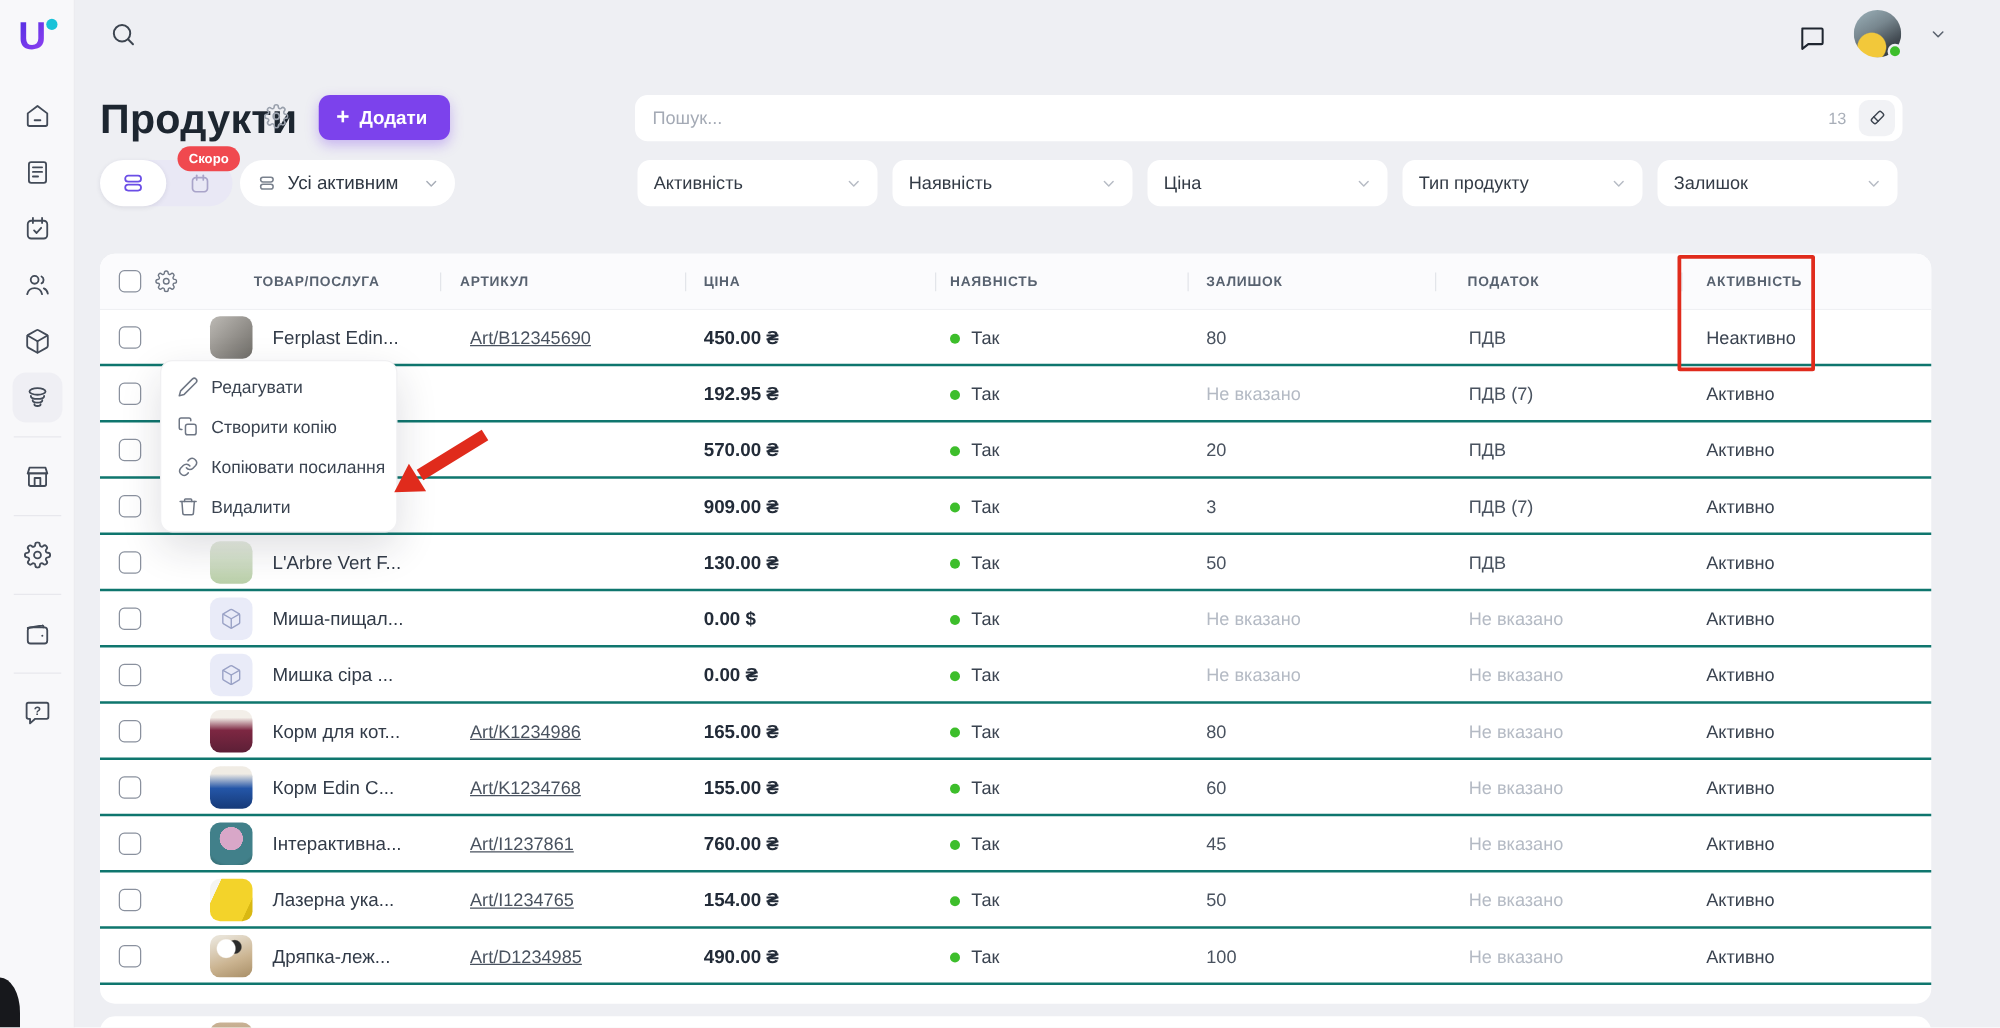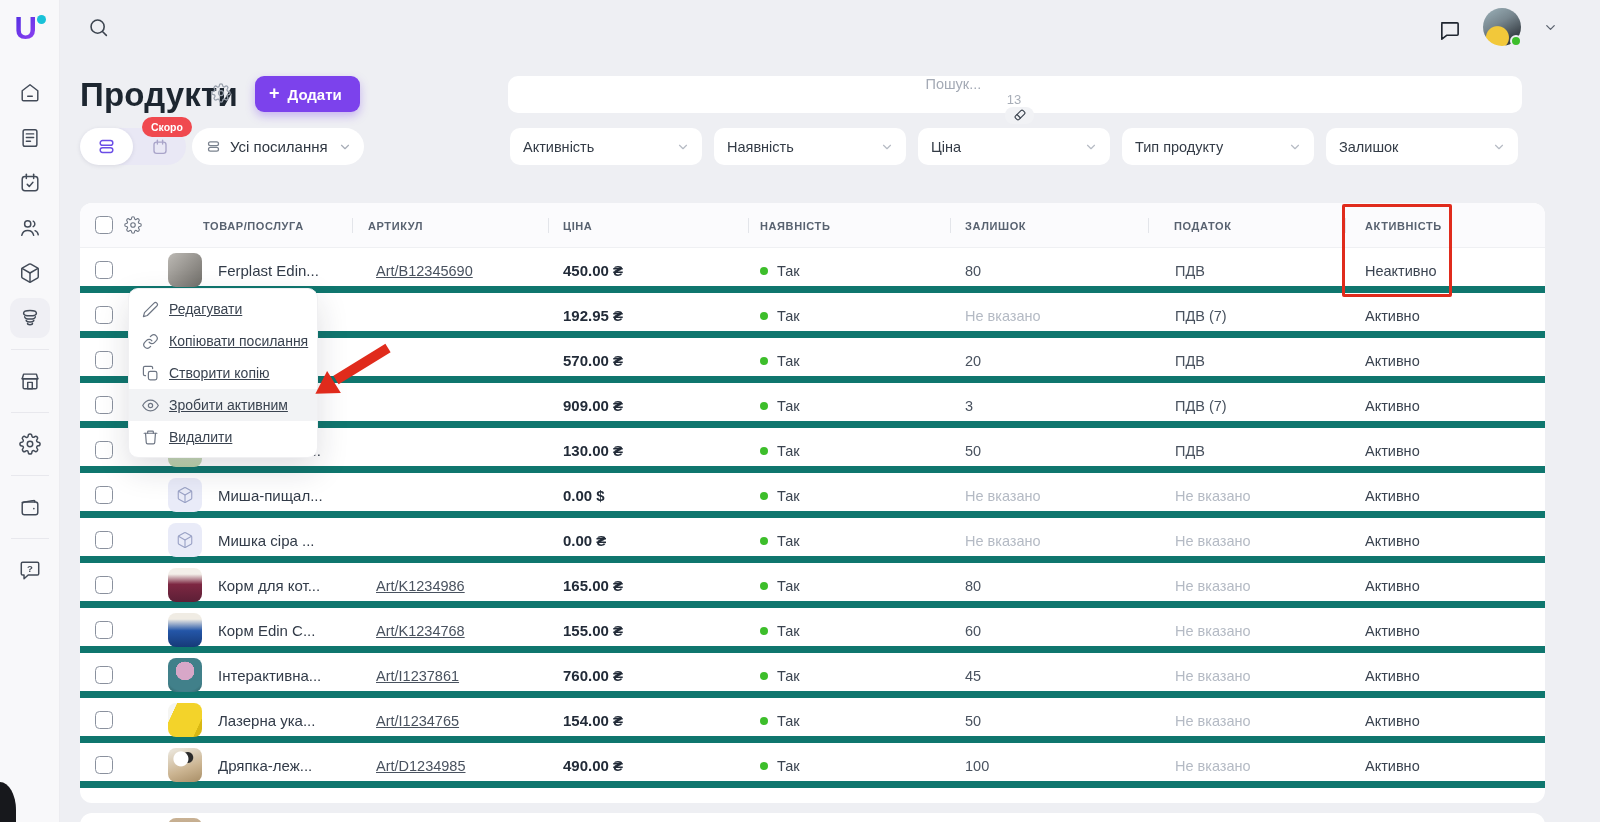--- a/index.html
+++ b/index.html
@@ -39,42 +39,42 @@
   
   .page-title { position:absolute; left:80px; top:76px; font-size:33px; font-weight:700; color:#1D2630; letter-spacing:.2px; }
   .title-gear { position:absolute; left:211px; top:83px; cursor:pointer; }
   .title-gear .ic { stroke:#99A0AC; stroke-width:1.5; }
   .add-btn { position:absolute; left:255px; top:76px; height:36px; padding:0 18px 0 14px; border:none; border-radius:9px;
     background:var(--accent); color:#fff; font-size:15px; font-weight:600; display:flex; align-items:center; gap:8px; cursor:pointer;
     font-family:inherit; box-shadow:0 4px 10px rgba(124,66,236,.35);}
   .add-btn .plus { font-size:18px; font-weight:600; line-height:1; margin-top:-2px; }
 
   
-  .searchbar { position:absolute; left:508px; top:76px; width:1014px; height:37px; background:#fff; border-radius:10px; display:flex; align-items:center; padding:0 6px 0 14px;flex-direction:column; }
+  .searchbar { position:absolute; left:508px; top:76px; width:1014px; height:37px; background:#fff; border-radius:10px; display:flex; align-items:center; padding:0 6px 0 14px; }
   .searchbar input { flex:1; border:none; outline:none; font-size:14.5px; color:#333; background:transparent; font-family:inherit; }
   .searchbar input::placeholder { color:#A4AAB5; }
   .search-count { font-size:13px; color:#A8AEB8; margin-right:10px; }
   .erase-btn { width:29px; height:29px; border-radius:8px; background:#F1F2F5; display:flex; align-items:center; justify-content:center; cursor:pointer; }
 
   
   .view-toggle { position:absolute; left:80px; top:128px; width:106px; height:37px; background:#E9E8F5; border-radius:19px; display:flex; }
   .seg { width:53px; height:37px; display:flex; align-items:center; justify-content:center; cursor:pointer; }
   .seg.active { background:#fff; border-radius:19px; box-shadow:0 1px 4px rgba(40,40,80,.10); }
   .soon-badge { position:absolute; left:142px; top:117px; height:20px; padding:0 9px; border-radius:10px; background:var(--badge); color:#fff; font-size:10.5px; font-weight:600; display:flex; align-items:center; z-index:2; }
   .category-pill { position:absolute; left:192px; top:128px; width:172px; height:37px; background:#fff; border-radius:19px; display:flex; align-items:center; padding:0 12px 0 14px; gap:9px; cursor:pointer; }
   .category-pill .lbl { font-size:15px; color:#2F3742; flex:1; }
   .filter-chip { position:absolute; top:128px; width:192px; height:37px; background:#fff; border-radius:10px; display:flex; align-items:center; padding:0 12px 0 13px; cursor:pointer; }
   .filter-chip .lbl { font-size:14.5px; color:#333B46; flex:1; }
 
   
   .table-card { position:absolute; left:80px; top:203px; width:1465px; height:600px; background:#fff; border-radius:12px; }
   .thead { position:relative; height:45px; background:#FBFBFD; border-bottom:1px solid #EFF0F3; border-radius:12px 12px 0 0; }
   .th { position:absolute; top:0; height:45px; display:flex; align-items:center; font-size:11px; font-weight:700; color:#586270; letter-spacing:.6px; }
   .vsep { position:absolute; top:15px; width:1px; height:15px; background:#E3E5EA; }
-  .trow { position:relative; height:45px; border-bottom:7px solid #0f766e; cursor:pointer; }
+  .trow { position:relative; height:45px; border-bottom:2px solid #0f766e; cursor:pointer; }
   .cell { position:absolute; top:0; height:45px; display:flex; align-items:center; font-size:14.5px; color:#49525F; }
   .checkbox { position:absolute; left:15px; top:13px; width:18px; height:18px; border:1.5px solid #8A919E; border-radius:4.5px; background:#fff; cursor:pointer; }
   .thead .checkbox { top:13px; }
   .th-gear { position:absolute; left:44px; top:13px; cursor:pointer; }
   .th-gear .ic { stroke:#6E7684; stroke-width:1.5; }
   .p-img { position:absolute; left:88px; top:5px; width:34px; height:34px; border-radius:8px; display:flex; align-items:center; justify-content:center; overflow:hidden; }
   .c-name { left:138px; color:#323B48; font-size:15px; }
   .c-article { left:296px;text-decoration:underline; }
   .c-price { left:483px; font-weight:700; color:#222B38; font-size:15px; }
   .c-avail { left:680px; color:#3A4350; gap:9px; }
@@ -93,21 +93,21 @@
   .img-laser { background:linear-gradient(115deg,#f5f5f2 18%,#f3d32a 19% 82%,#d9b812 83%); }
   .img-scratcher { background:radial-gradient(circle at 38% 32%,#fff 0 7px,transparent 8px),radial-gradient(circle at 58% 28%,#2b2b2b 0 5px,transparent 6px),linear-gradient(160deg,#e8e2d6 10%,#cbb491 60%,#a88e66); }
   .img-cattree { background:linear-gradient(180deg,#c9b295,#a78b66); }
 
   .partial-card { position:absolute; left:80px; top:813px; width:1465px; height:20px; background:#fff; border-radius:12px 12px 0 0; }
   .partial-card .p-img { top:5px; }
 
   
   .ctx-menu { position:absolute; left:128px; top:288px; width:190px; background:#fff; border-radius:10px; border:1px solid #F0F0F2;
     box-shadow:0 12px 32px rgba(25,30,50,.14); padding:4px 0; z-index:20; }
-  .ctx-item { height:32px; display:flex; align-items:center; gap:10px; padding:0 13px; font-size:14px; color:#3A4350; cursor:pointer; white-space:nowrap;text-decoration:underline; }
+  .ctx-item { height:32px; display:flex; align-items:center; gap:10px; padding:0 13px; font-size:14px; color:#3A4350; cursor:pointer; white-space:nowrap; }
   .ctx-item.hl { background:#F2F3F5; }
   .ctx-item .ic { stroke:#6E7684; stroke-width:1.7; }
 
   
   .anno-rect { position:absolute; left:1342px; top:204px; width:110px; height:93px; border:3px solid var(--annotation); border-radius:2px; z-index:30; pointer-events:none; }
   .anno-arrow { position:absolute; left:300px; top:338px; z-index:30; pointer-events:none; }
   .anno-arrow line { stroke:var(--annotation); }
   .anno-arrow polygon { fill:var(--annotation); }
 
   .corner-artifact { position:absolute; left:0; bottom:0; width:16px; height:40px; background:#17181c; border-top-right-radius:100% 70%; z-index:6; }
@@ -287,21 +287,21 @@
 </div>
 <div class="soon-badge">Скоро</div>
 
 <div class="category-pill">
   <span>
     <svg class="ic" width="15" height="15" viewBox="0 0 24 24" style="stroke:#7A828E;stroke-width:2">
         <rect x="4" y="4.5" width="16" height="6" rx="3"></rect>
         <rect x="4" y="13.5" width="16" height="6" rx="3"></rect>
       </svg>
   </span>
-  <span class="lbl">Усі посилання</span>
+  <span class="lbl">Усі активним</span>
   <span>
     <svg class="ic" width="14" height="14" viewBox="0 0 24 24" style="stroke:#A7ADB7;stroke-width:2">
         <polyline points="6 9 12 15 18 9"></polyline>
       </svg>
   </span>
 </div>
 
 <div id="filters-root">
     <div class="filter-chip" style="left: 510px;">
       <span class="lbl">Активність</span>
@@ -522,43 +522,34 @@
       <span>
         <svg class="ic" width="17" height="17" viewBox="0 0 24 24">
           <path d="M17 3a2.83 2.83 0 0 1 4 4L7.5 20.5 2 22l1.5-5.5Z"></path>
         </svg>
       </span>
       <span>Редагувати</span>
     </div>
     <div class="ctx-item">
       <span>
         <svg class="ic" width="17" height="17" viewBox="0 0 24 24">
+          <rect x="9" y="9" width="12" height="12" rx="2.5"></rect>
+          <path d="M5 15H4a2 2 0 0 1-2-2V4a2 2 0 0 1 2-2h9a2 2 0 0 1 2 2v1"></path>
+        </svg>
+      </span>
+      <span>Створити копію</span>
+    </div>
+    <div class="ctx-item">
+      <span>
+        <svg class="ic" width="17" height="17" viewBox="0 0 24 24">
           <path d="M10 13a5 5 0 0 0 7.5.5l3-3a5 5 0 0 0-7-7l-1.7 1.7"></path>
           <path d="M14 11a5 5 0 0 0-7.5-.5l-3 3a5 5 0 0 0 7 7l1.7-1.7"></path>
         </svg>
       </span>
       <span>Копіювати посилання</span>
-    </div>
-    <div class="ctx-item">
-      <span>
-        <svg class="ic" width="17" height="17" viewBox="0 0 24 24">
-          <rect x="9" y="9" width="12" height="12" rx="2.5"></rect>
-          <path d="M5 15H4a2 2 0 0 1-2-2V4a2 2 0 0 1 2-2h9a2 2 0 0 1 2 2v1"></path>
-        </svg>
-      </span>
-      <span>Створити копію</span>
-    </div>
-    <div class="ctx-item hl">
-      <span>
-        <svg class="ic" width="17" height="17" viewBox="0 0 24 24">
-          <path d="M1 12s4-7.5 11-7.5S23 12 23 12s-4 7.5-11 7.5S1 12 1 12z"></path>
-          <circle cx="12" cy="12" r="3"></circle>
-        </svg>
-      </span>
-      <span>Зробити активним</span>
     </div>
     <div class="ctx-item">
       <span>
         <svg class="ic" width="17" height="17" viewBox="0 0 24 24">
           <path d="M3 6h18"></path>
           <path d="M8 6V4a1 1 0 0 1 1-1h6a1 1 0 0 1 1 1v2"></path>
           <path d="M19 6l-1 13a2 2 0 0 1-2 2H8a2 2 0 0 1-2-2L5 6"></path>
         </svg>
       </span>
       <span>Видалити</span>

